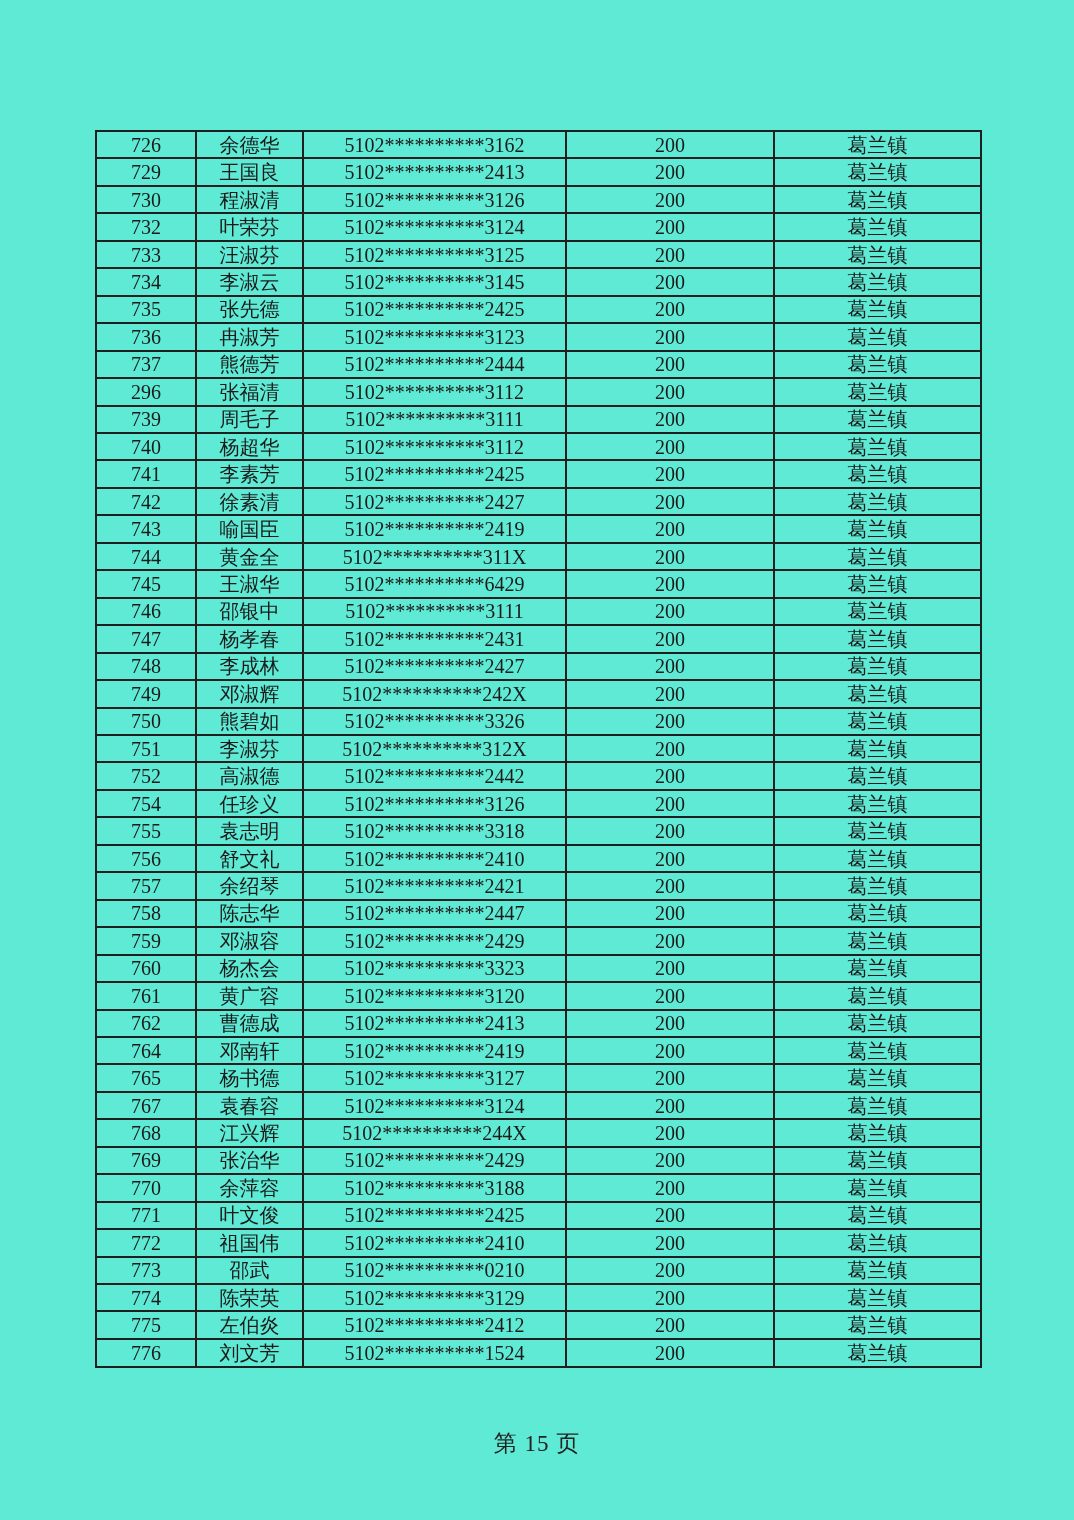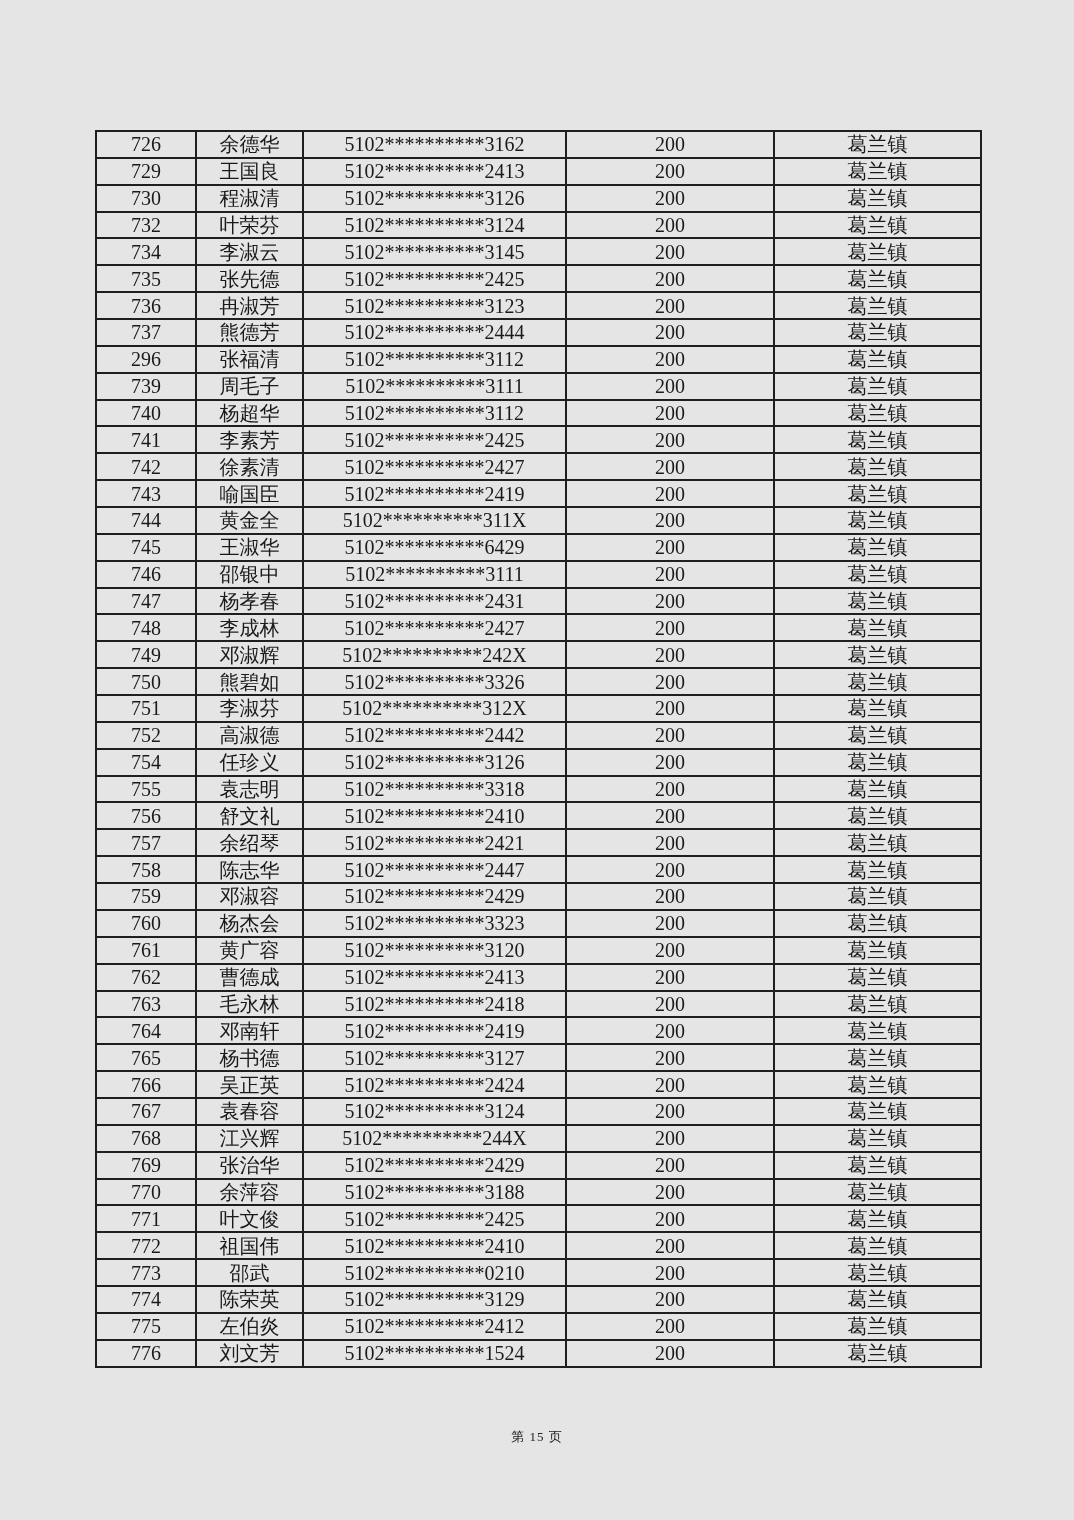--- a/index.html
+++ b/index.html
@@ -4,21 +4,21 @@
 <style>
   html, body {
     margin: 0;
     padding: 0;
     background: #ffffff;
   }
   .page {
     position: relative;
     width: 1074px;
     height: 1520px;
-    background: #e5e5e5;
+    background: #5eead4;
     font-family: "Liberation Serif", "DejaVu Serif", serif;
     color: #1a1a1a;
     overflow: hidden;
   }
   table.roster {
     position: absolute;
     left: 95px;
     top: 130px;
     width: 885px;
     height: 1238px;
@@ -39,21 +39,21 @@
     padding: 0;
     white-space: nowrap;
     overflow: hidden;
   }
   .footer {
     position: absolute;
     top: 1428px;
     left: 0;
     width: 100%;
     text-align: center;
-    font-size: 13px;
+    font-size: 23px;
     color: #222222;
     letter-spacing: 1px;
   }
 </style>
 </head>
 <body>
 
 <div class="page">
   <table class="roster">
     <colgroup>
@@ -86,20 +86,27 @@
           <td>葛兰镇</td>
         </tr>
         <tr>
           <td>732</td>
           <td>叶荣芬</td>
           <td>5102**********3124</td>
           <td>200</td>
           <td>葛兰镇</td>
         </tr>
         <tr>
+          <td>733</td>
+          <td>汪淑芬</td>
+          <td>5102**********3125</td>
+          <td>200</td>
+          <td>葛兰镇</td>
+        </tr>
+        <tr>
           <td>734</td>
           <td>李淑云</td>
           <td>5102**********3145</td>
           <td>200</td>
           <td>葛兰镇</td>
         </tr>
         <tr>
           <td>735</td>
           <td>张先德</td>
           <td>5102**********2425</td>
@@ -282,44 +289,30 @@
           <td>葛兰镇</td>
         </tr>
         <tr>
           <td>762</td>
           <td>曹德成</td>
           <td>5102**********2413</td>
           <td>200</td>
           <td>葛兰镇</td>
         </tr>
         <tr>
-          <td>763</td>
-          <td>毛永林</td>
-          <td>5102**********2418</td>
-          <td>200</td>
-          <td>葛兰镇</td>
-        </tr>
-        <tr>
           <td>764</td>
           <td>邓南轩</td>
           <td>5102**********2419</td>
           <td>200</td>
           <td>葛兰镇</td>
         </tr>
         <tr>
           <td>765</td>
           <td>杨书德</td>
           <td>5102**********3127</td>
-          <td>200</td>
-          <td>葛兰镇</td>
-        </tr>
-        <tr>
-          <td>766</td>
-          <td>吴正英</td>
-          <td>5102**********2424</td>
           <td>200</td>
           <td>葛兰镇</td>
         </tr>
         <tr>
           <td>767</td>
           <td>袁春容</td>
           <td>5102**********3124</td>
           <td>200</td>
           <td>葛兰镇</td>
         </tr>

